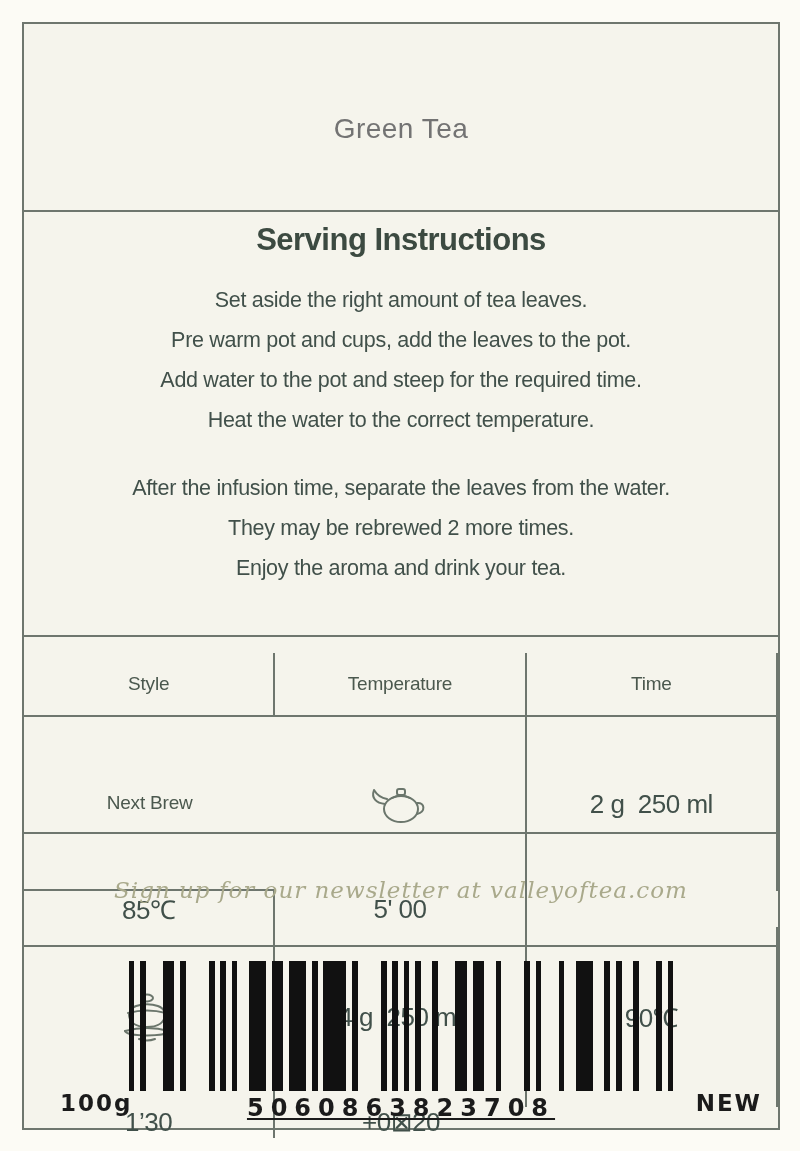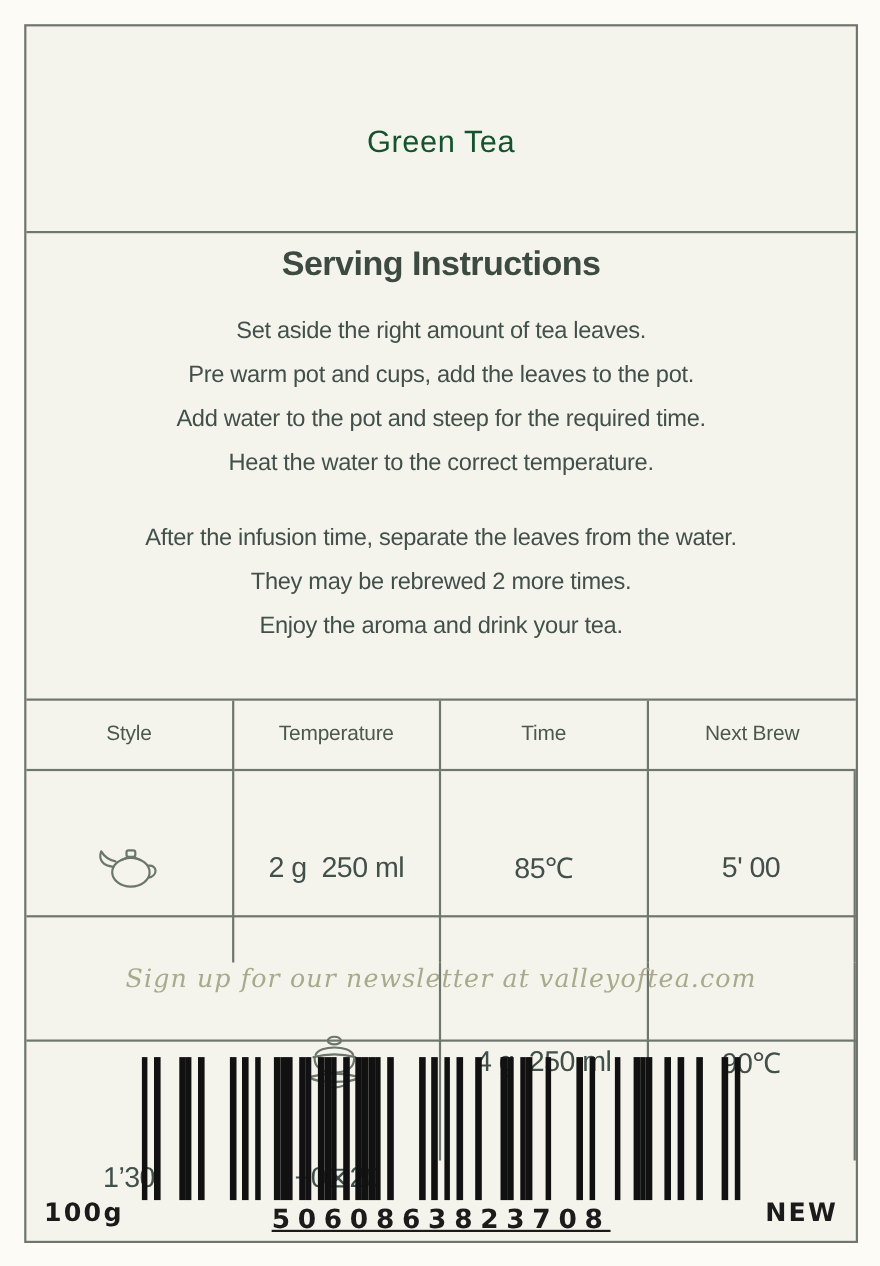--- a/index.html
+++ b/index.html
@@ -33,21 +33,21 @@
     font-family: "DejaVu Serif", serif;
     font-style: italic;
     font-size: 46px;
     font-weight: 400;
     letter-spacing: 3px;
     color: #9c9c93;
   }
   .product-subtitle {
     margin-top: 16px;
     font-size: 28px;
-    color: #14532d;
+    color: #737373;
     letter-spacing: 0.5px;
   }
 
   
   .sec-instructions {
     height: 425px;
     text-align: center;
     padding-top: 10px;
     color: #41504a;
   }
@@ -62,23 +62,24 @@
   .line {
     font-size: 21.5px;
     line-height: 40px;
     letter-spacing: -0.3px;
   }
 
   
   .sec-table { height: 197px; }
   .tbl {
     display: grid;
-    grid-template-columns: repeat(4, 1fr);
+    grid-template-columns: repeat(3, 1fr);
     grid-template-rows: 64px 1fr 1fr;
     height: 253px;
+    margin-top: 16px;
   }
   .cell {
     display: flex; align-items: center; justify-content: center;
     border-right: 2px solid #6e766e;
     white-space: pre;
   }
   .cell.last { border-right: none; }
   .th {
     border-bottom: 2px solid #6e766e;
     font-size: 19px;
@@ -132,21 +133,21 @@
   }
   .weight-text, .new-tag {
     position: absolute;
     bottom: 12px;
     font-family: "DejaVu Sans", sans-serif;
     font-size: 23px;
     font-weight: bold;
     letter-spacing: 2px;
     color: #1b1b1b;
   }
-  .weight-text { left: 16px; }
+  .weight-text { left: 36px; }
   .new-tag { right: 16px; }
 </style>
 </head>
 <body>
 
 <div class="label-frame">
 
   <section class="sec-title">
     <div class="product-subtitle">Green Tea</div>
   </section>

